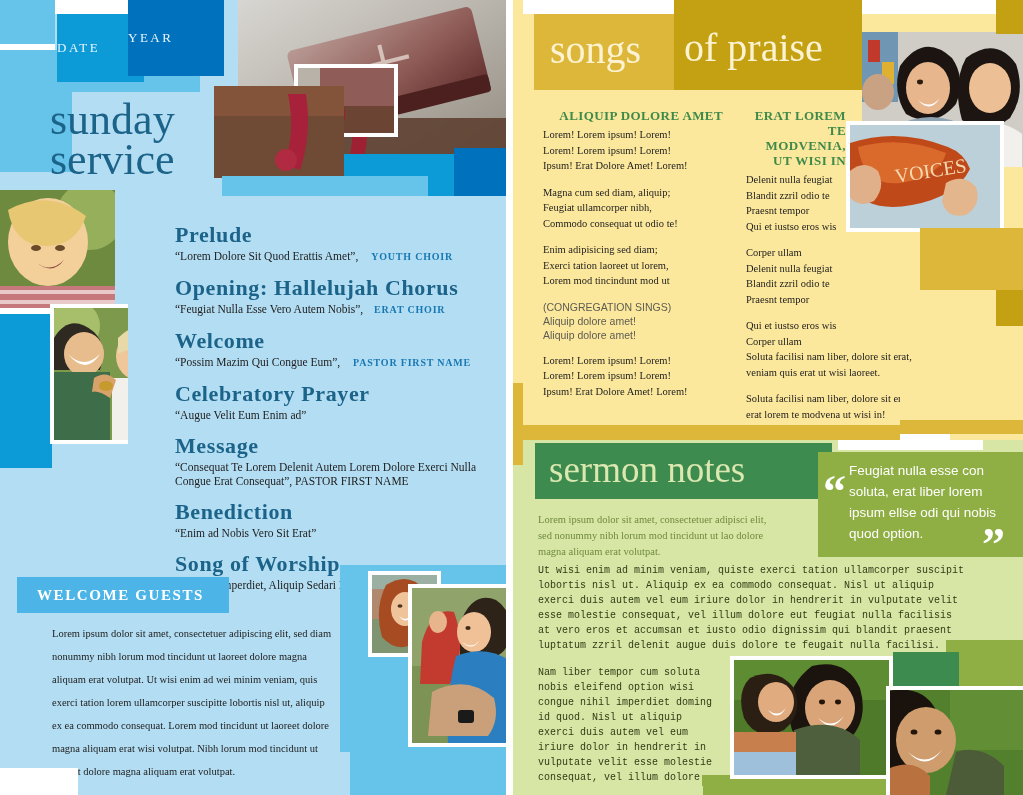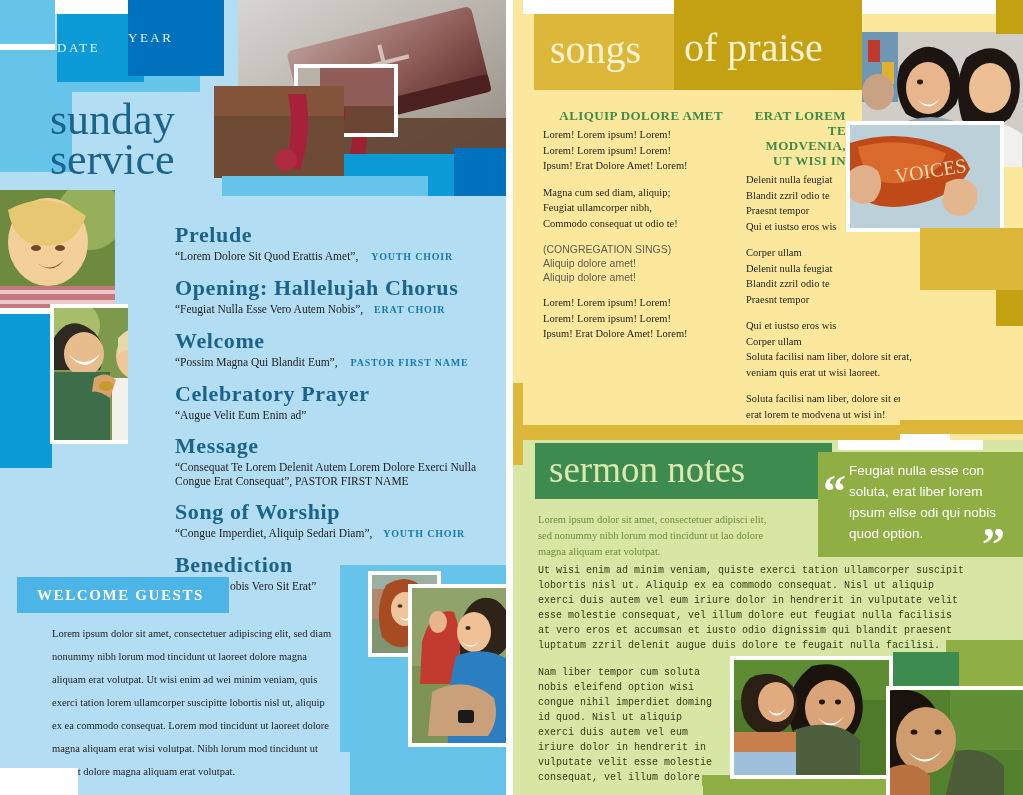--- a/index.html
+++ b/index.html
@@ -157,52 +157,52 @@
       <div class="svc-title">Opening: Hallelujah Chorus</div>
       <div class="svc-sub">
         <span>“Feugiat Nulla Esse Vero Autem Nobis”,</span>
         <span class="svc-by" style="margin-left:8px;">ERAT CHOIR</span>
       </div>
     </div>
 
     <div class="svc-item">
       <div class="svc-title">Welcome</div>
       <div class="svc-sub">
-        <span>“Possim Magna Qui Blandit Eum”,</span>
+        <span>“Possim Mazim Qui Congue Eum”,</span>
         <span class="svc-by" style="margin-left:10px;">PASTOR FIRST NAME</span>
       </div>
     </div>
 
     <div class="svc-item">
       <div class="svc-title">Celebratory Prayer</div>
       <div class="svc-sub">
         <span>“Augue Velit Eum Enim ad”</span>
       </div>
     </div>
 
     <div class="svc-item">
       <div class="svc-title">Message</div>
       <div class="svc-sub" style="max-width:310px;">
         <span>“Consequat Te Lorem Delenit Autem Lorem Dolore Exerci Nulla Congue Erat Consequat”,</span>
         <span class="svc-by plain">PASTOR FIRST NAME</span>
       </div>
     </div>
 
     <div class="svc-item">
+      <div class="svc-title">Benediction</div>
+      <div class="svc-sub">
+        <span>“Enim ad Nobis Vero Sit Erat”</span>
+      </div>
+    </div>
+
+    <div class="svc-item">
       <div class="svc-title">Song of Worship</div>
       <div class="svc-sub">
         <span>“Congue Imperdiet, Aliquip Sedari Diam”,</span>
         <span class="svc-by" style="margin-left:8px;">YOUTH CHOIR</span>
-      </div>
-    </div>
-
-    <div class="svc-item">
-      <div class="svc-title">Benediction</div>
-      <div class="svc-sub">
-        <span>“Enim ad Nobis Vero Sit Erat”</span>
       </div>
     </div>
   </div>
 
   <div class="abs wg-bar" style="left:17px;top:577px;width:192px;height:36px;">
     <span>WELCOME GUESTS</span>
   </div>
   <div class="abs wg-body" style="left:52px;top:622px;width:284px;">Lorem ipsum dolor sit amet, consectetuer adipiscing elit, sed diam nonummy nibh lorum mod tincidunt ut laoreet dolore magna aliquam erat volutpat. Ut wisi enim ad wei minim veniam, quis exerci tation lorem ullamcorper suscipitte lobortis nisl ut, aliquip ex ea commodo consequat. Lorem mod tincidunt ut laoreet dolore magna aliquam erat wisi volutpat. Nibh lorum mod tincidunt ut laoreet dolore magna aliquam erat volutpat.</div>
 
   <div class="abs" style="left:0;top:768px;width:78px;height:27px;background:#ffffff;"></div>
@@ -287,20 +287,23 @@
   <div class="abs" style="left:996px;top:290px;width:27px;height:36px;background:#c3a112;"></div>
 
   <div class="abs" style="left:543px;top:108px;width:180px;">
     <div class="song-h">ALIQUIP DOLORE AMET</div>
     <p class="song-p" style="white-space:pre-line;">Lorem! Lorem ipsum! Lorem!
 Lorem! Lorem ipsum! Lorem!
 Ipsum! Erat Dolore Amet! Lorem!</p>
     <p class="song-p" style="white-space:pre-line;">Magna cum sed diam, aliquip;
 Feugiat ullamcorper nibh,
 Commodo consequat ut odio te!</p>
+    <p class="song-p" style="white-space:pre-line;">Enim adipisicing sed diam;
+Exerci tation laoreet ut lorem,
+Lorem mod tincindunt mod ut</p>
     <p class="song-p cong" style="white-space:pre-line;">(CONGREGATION SINGS)
 Aliquip dolore amet!
 Aliquip dolore amet!</p>
     <p class="song-p" style="white-space:pre-line;">Lorem! Lorem ipsum! Lorem!
 Lorem! Lorem ipsum! Lorem!
 Ipsum! Erat Dolore Amet! Lorem!</p>
   </div>
 
   <div class="abs" style="left:746px;top:108px;width:200px;">
     <div class="song-h" style="white-space:pre-line;width:100px;">ERAT LOREM

